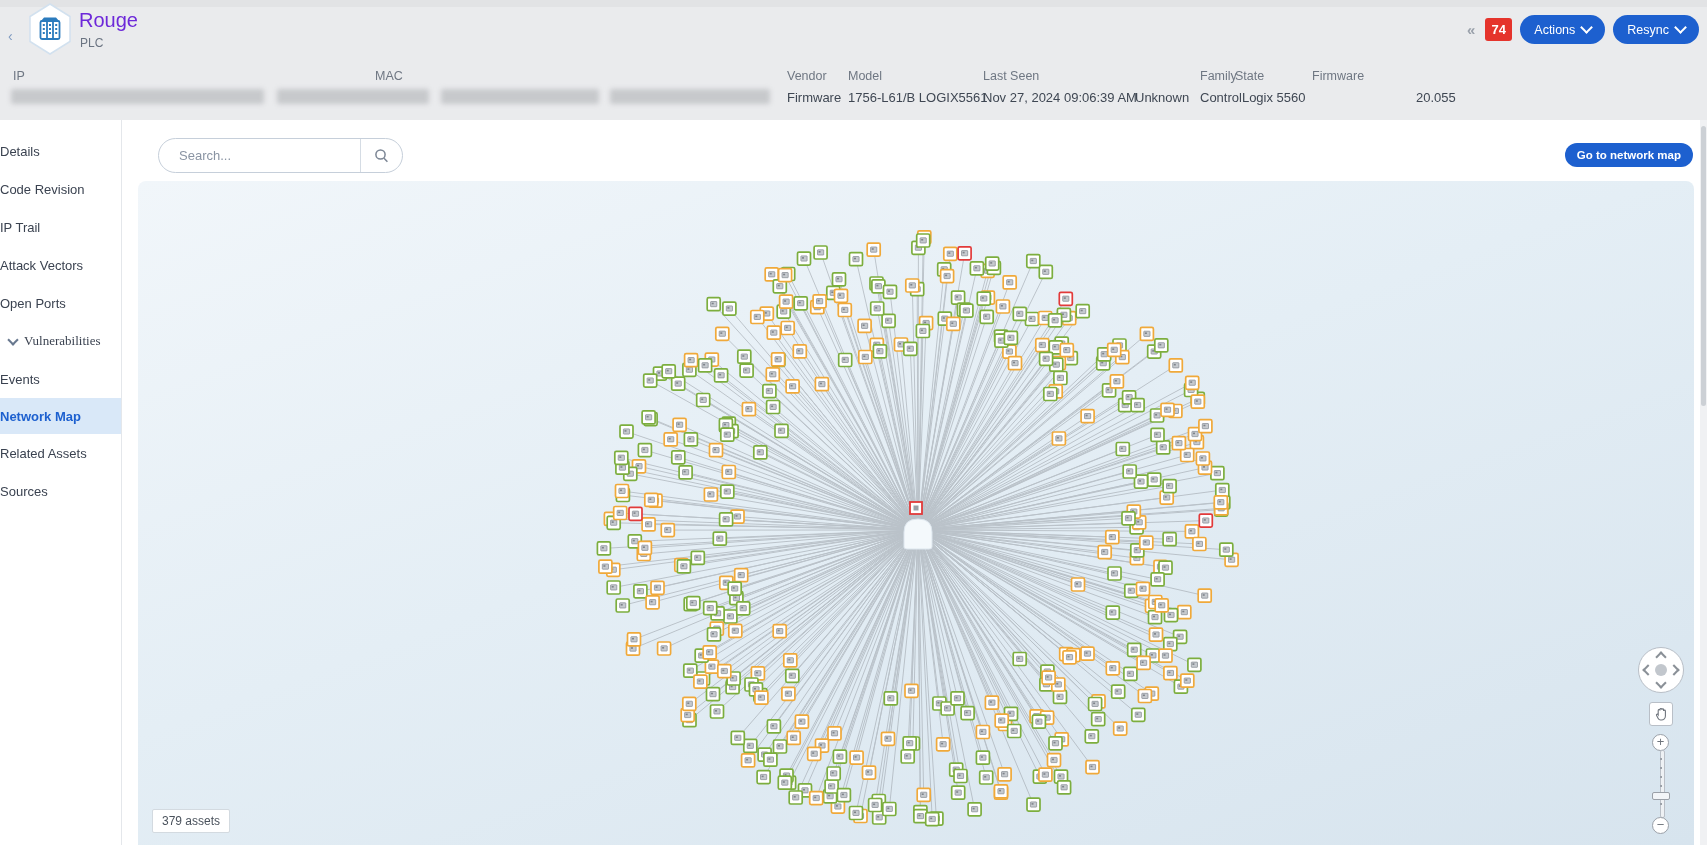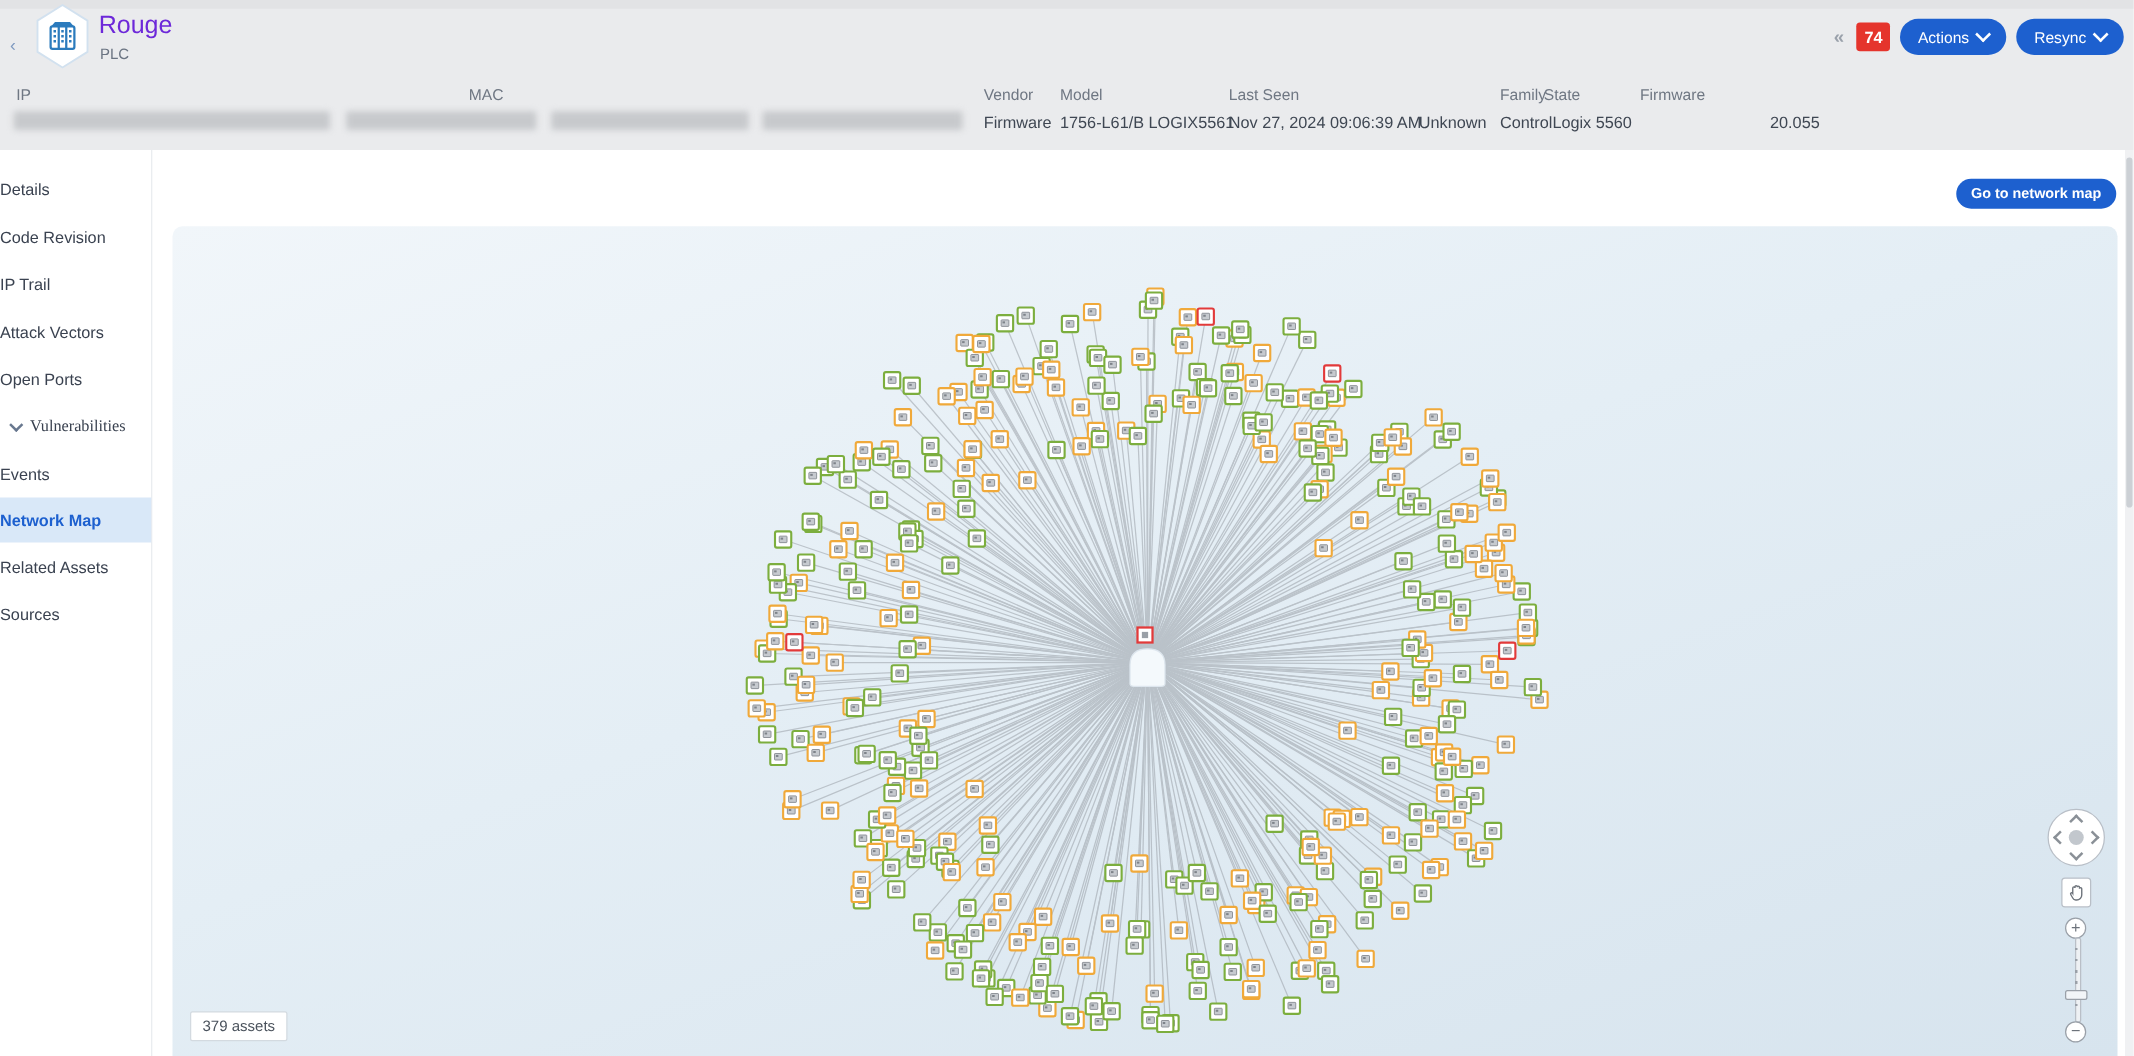--- a/index.html
+++ b/index.html
@@ -168,20 +168,29 @@
         <span>Vulnerabilities</span>
       </div>
       <div class="side-item">Events</div>
       <div class="side-item active">Network Map</div>
       <div class="side-item">Related Assets</div>
       <div class="side-item">Sources</div>
     </nav>
 
   <div class="main">
 
+    <div class="searchbox">
+      <input placeholder="Search..." style="">
+      <span class="search-ico">
+        <svg width="15" height="15" viewBox="0 0 15 15" fill="none" stroke="#7b8594" stroke-width="1.5">
+          <circle cx="6.5" cy="6.5" r="4.6"></circle>
+            <line x1="10" y1="10.2" x2="13.4" y2="13.8"></line>
+        </svg>
+      </span>
+    </div>
 
     <button class="go-btn">Go to network map</button>
 
     <div class="map-card">
       <svg id="map-svg" width="1556" height="664" viewBox="0 0 1556 664">
           <g stroke="#9aa0a7" stroke-width="1" opacity="0.55">
             <line x1="780" y1="349" x2="998.6" y2="346.3"></line>
             <line x1="780" y1="349" x2="594.6" y2="506.2"></line>
             <line x1="780" y1="349" x2="812.3" y2="72.8"></line>
             <line x1="780" y1="349" x2="908.4" y2="503.4"></line>

